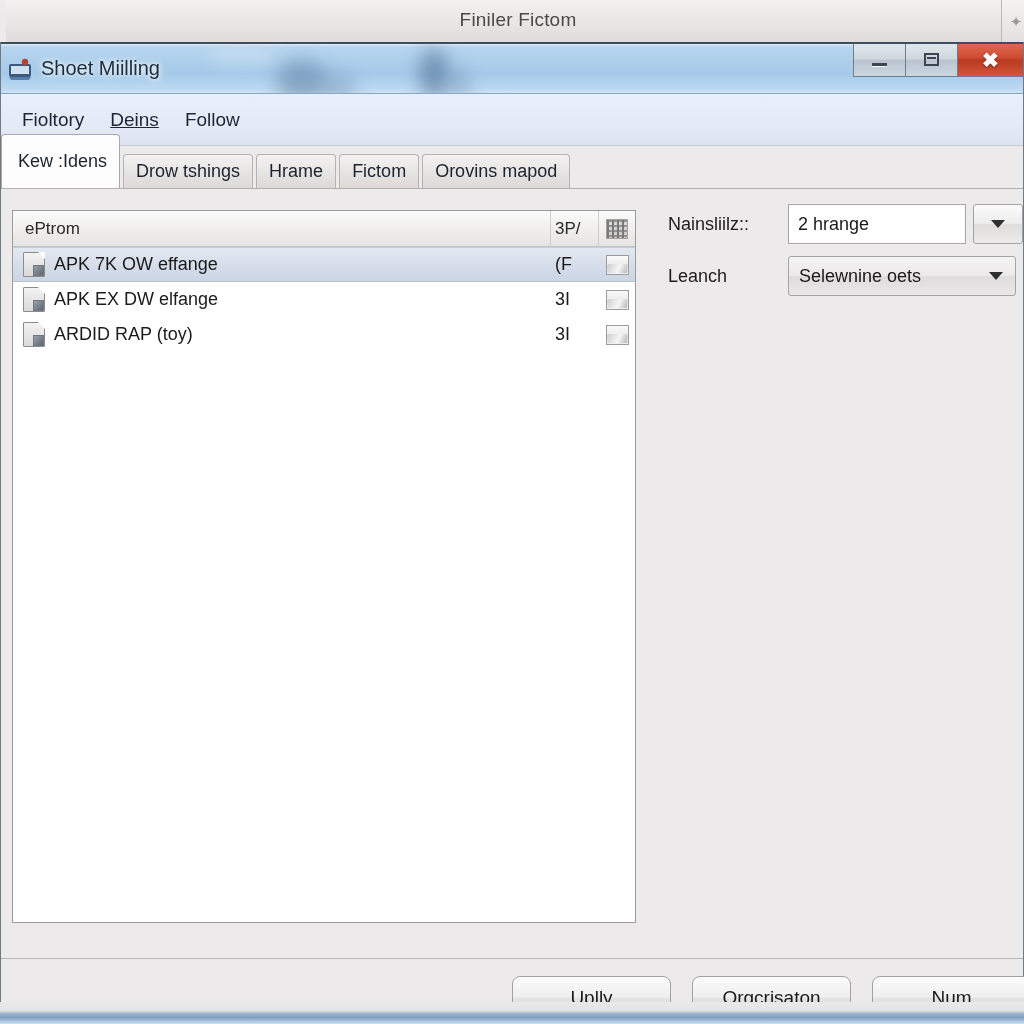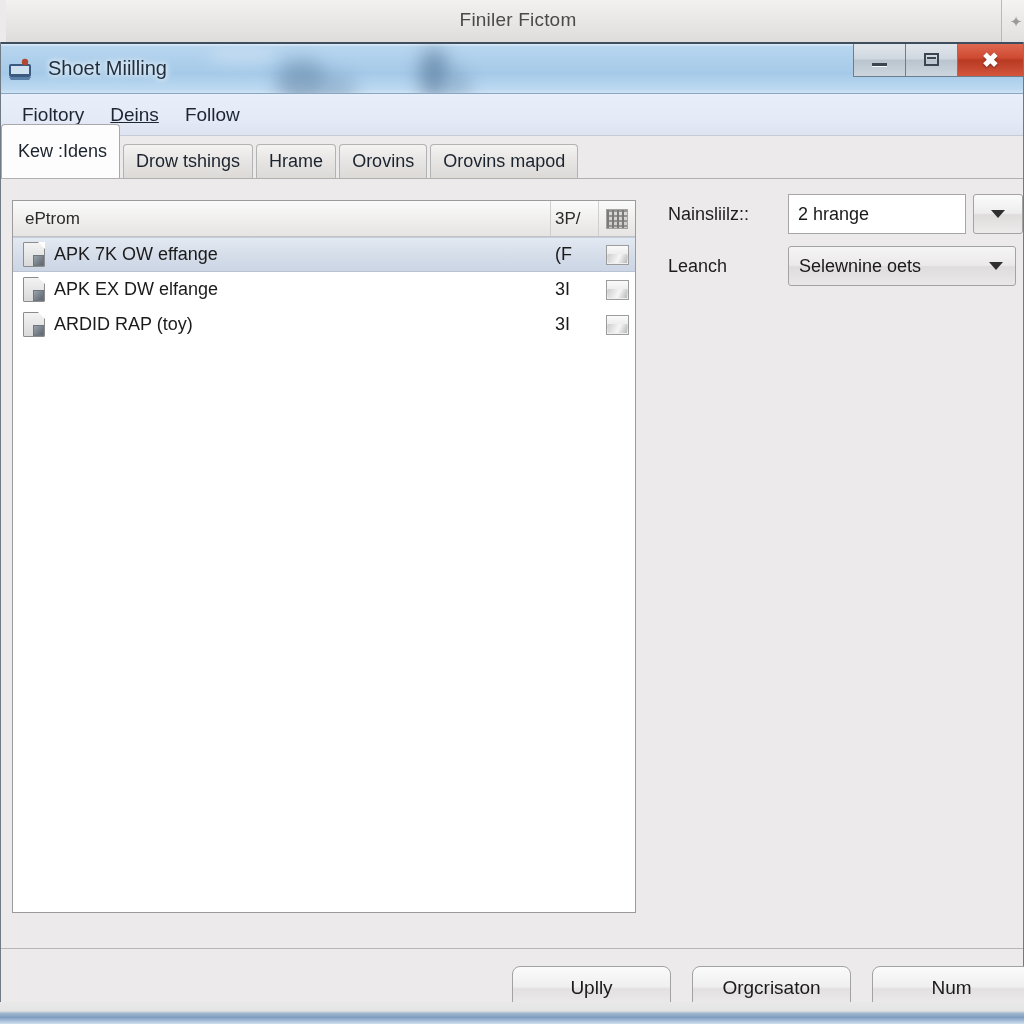--- a/index.html
+++ b/index.html
@@ -97,21 +97,20 @@
     left: 6px; top: 12px;
     width: 26px; height: 26px;
   }
   .title-text {
     position: absolute;
     left: 40px; top: 13px;
     font-size: 20px;
     color: #1f2d3d;
     text-shadow: 0 0 5px rgba(255,255,255,0.95), 0 0 9px rgba(255,255,255,0.8);
     white-space: nowrap;
-    margin-left: 7px;
   }
 
   .winbtns {
     position: absolute;
     right: 0px; top: -1px;
     display: flex;
     height: 34px;
   }
   .winbtn {
     width: 52px;
@@ -155,21 +154,21 @@
   }
   .winbtn .glyph-close {
     font-size: 20px;
     font-weight: bold;
     line-height: 1;
     text-shadow: 0 1px 2px rgba(0,0,0,0.45);
   }
 
   
   .menubar {
-    height: 42px;
+    height: 52px;
     background: linear-gradient(to bottom, #e9effa 0%, #e4eaf6 60%, #dde4f1 100%);
     border-bottom: 1px solid #c6ccd6;
     display: flex;
     align-items: center;
     padding-left: 8px;
     box-sizing: border-box;
   }
   .menu-item {
     font-size: 19px;
     color: #1d2633;
@@ -497,21 +496,21 @@
     <div class="menubar">
       <div class="menu-item">Fioltory</div>
       <div class="menu-item"><u>Deins</u></div>
       <div class="menu-item">Follow</div>
     </div>
 
     <div class="tabstrip">
       <div class="tab active">Kew :Idens</div>
       <div class="tab">Drow tshings</div>
       <div class="tab">Hrame</div>
-      <div class="tab">Orovins</div>
+      <div class="tab">Fictom</div>
       <div class="tab">Orovins mapod</div>
     </div>
 
     <div class="content">
 
       <div class="listpanel">
         <div class="list-header">
           <div class="lh-name">ePtrom</div>
           <div class="lh-size">3P/</div>
           <div class="lh-icon">

